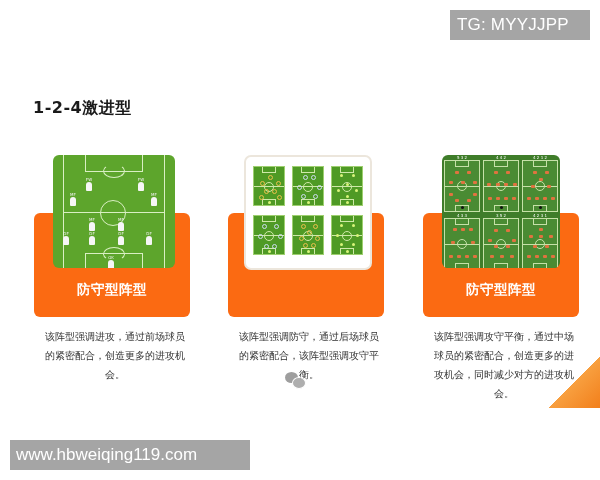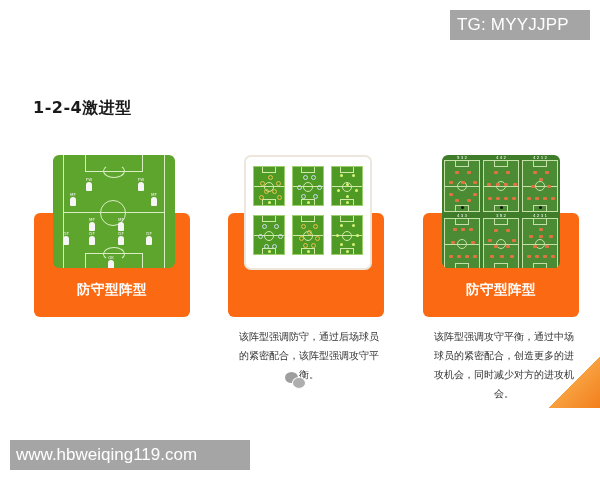--- a/index.html
+++ b/index.html
@@ -143,20 +143,21 @@
     <div class="player" style="left:90px;top:76px;">
         <span class="tag">DF</span>
         <span class="body"></span>
       </div>
     <div class="player" style="left:52px;top:100px;">
         <span class="tag">GK</span>
         <span class="body"></span>
       </div>
   </div>
   <div class="label">防守型阵型</div>
+  <div class="desc">该阵型强调进攻，通过前场球员的紧密配合，创造更多的进攻机会。</div>
 </div>
 
 <div class="card" style="left:228px;">
   <div class="orange"></div>
   <div class="frame2">
     <div class="mini" style="left:7px;top:9px;">
         <div class="mbox-t"></div>
         <div class="mline"></div>
         <div class="mcirc"></div>
         <div class="mbox-b"></div>

